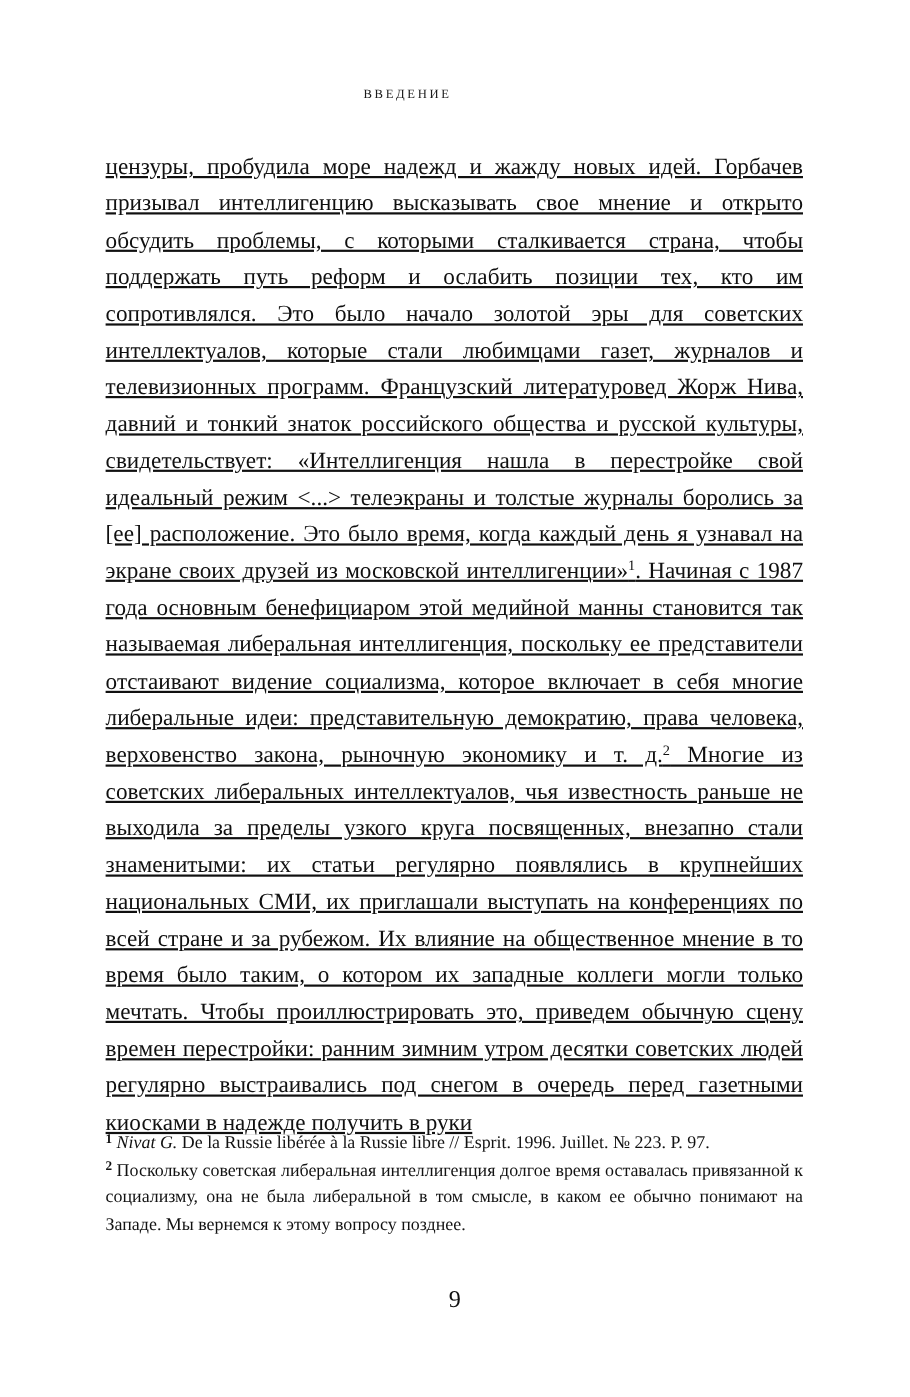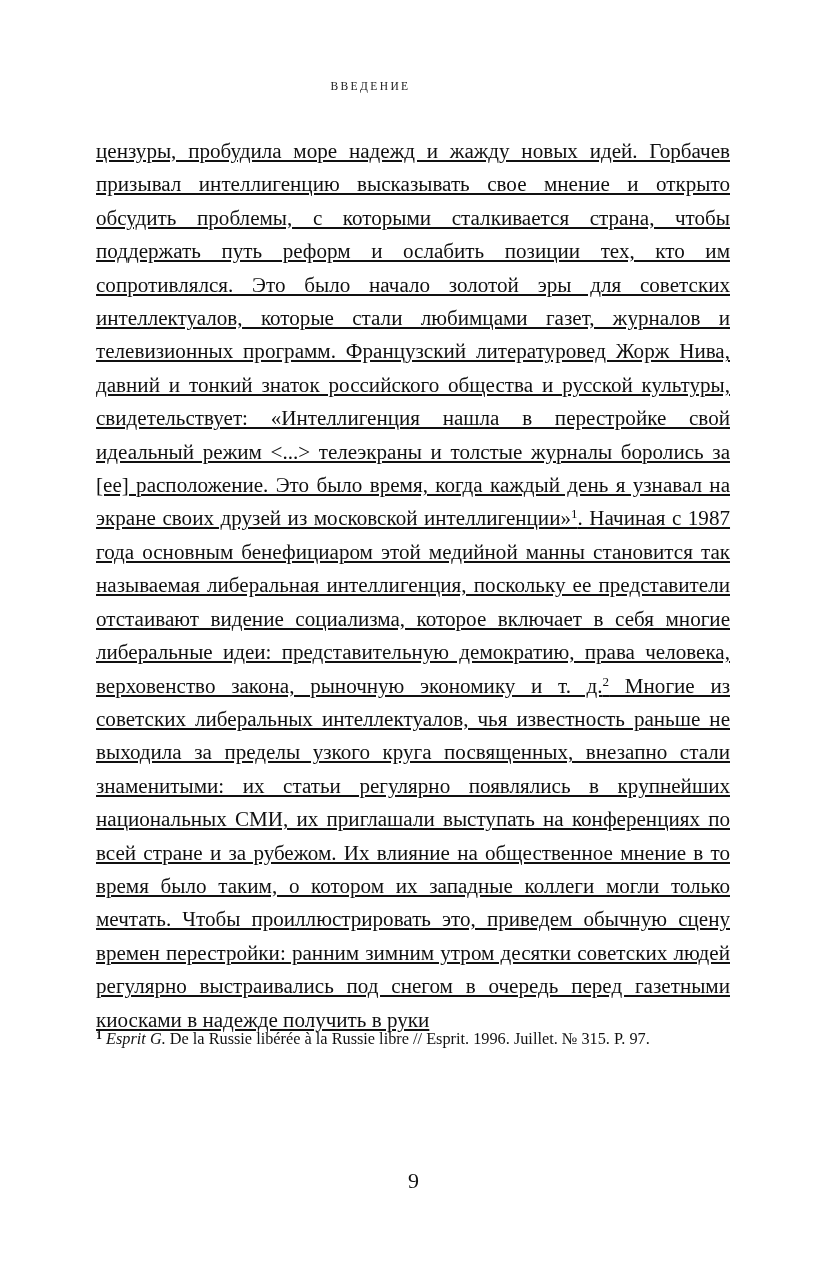--- a/index.html
+++ b/index.html
@@ -91,18 +91,19 @@
 
 <div class="page">
 
   <div class="running-head">ВВЕДЕНИЕ</div>
 
   <div class="body-block">
     <p><span>цензуры, пробудила море надежд и жажду новых идей. Горбачев призывал интеллигенцию высказывать свое мнение и открыто обсудить проблемы, с которыми сталкивается страна, чтобы поддержать путь реформ и ослабить позиции тех, кто им сопротивлялся. Это было начало золотой эры для советских интеллектуалов, которые стали любимцами газет, журналов и телевизионных программ. Французский литературовед Жорж Нива, давний и тонкий знаток российского общества и русской культуры, свидетельствует: «Интеллигенция нашла в перестройке свой идеальный режим &lt;...&gt; телеэкраны и толстые журналы боролись за [ее] расположение. Это было время, когда каждый день я узнавал на экране своих друзей из московской интеллигенции»</span><sup>1</sup><span>. Начиная с 1987 года основным бенефициаром этой медийной манны становится так называемая либеральная интеллигенция, поскольку ее представители отстаивают видение социализма, которое включает в себя многие либеральные идеи: представительную демократию, права человека, верховенство закона, рыночную экономику и т. д.</span><sup>2</sup><span> Многие из советских либеральных интеллектуалов, чья известность раньше не выходила за пределы узкого круга посвященных, внезапно стали знаменитыми: их статьи регулярно появлялись в крупнейших национальных СМИ, их приглашали выступать на конференциях по всей стране и за рубежом. Их влияние на общественное мнение в то время было таким, о котором их западные коллеги могли только мечтать. Чтобы проиллюстрировать это, приведем обычную сцену времен перестройки: ранним зимним утром десятки советских людей регулярно выстраивались под снегом в очередь перед газетными киосками в надежде получить в руки</span></p>
   </div>
 
   <div class="footnotes">
-    <p><span class="fn-mark">1</span><span class="it">Esprit G.</span><span> De la Russie libérée à la Russie libre // Esprit. 1996. Juillet. № 315. P. 97.</span></p>
+    <p><span class="fn-mark">1</span><span class="it">Nivat G.</span><span> De la Russie libérée à la Russie libre // Esprit. 1996. Juillet. № 223. P. 97.</span></p>
+    <p><span class="fn-mark">2</span><span>Поскольку советская либеральная интеллигенция долгое время оставалась привязанной к социализму, она не была либеральной в том смысле, в каком ее обычно понимают на Западе. Мы вернемся к этому вопросу позднее.</span></p>
   </div>
 
   <div class="folio">9</div>
 
 </div>
 
 </body></html>

